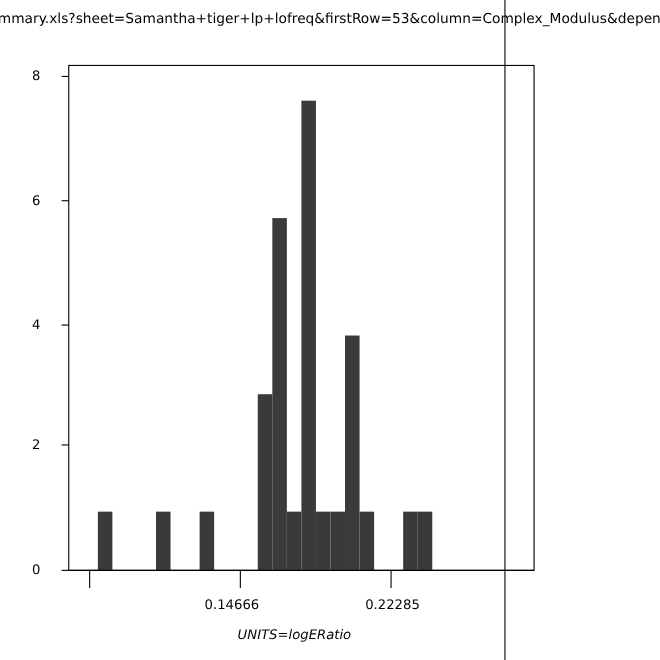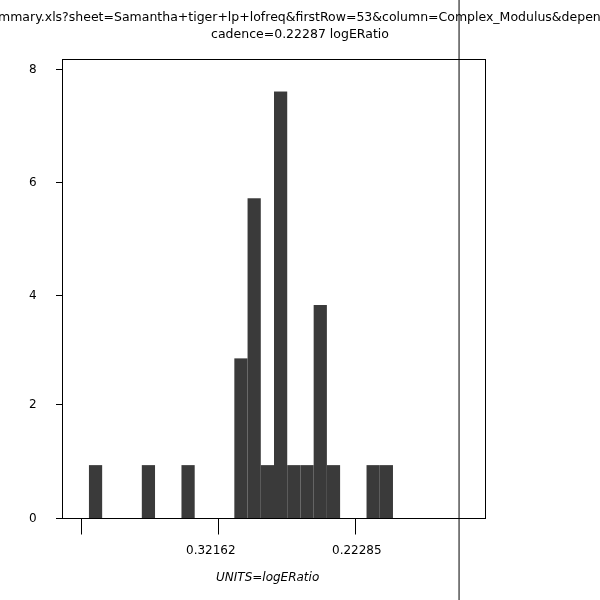--- a/index.html
+++ b/index.html
@@ -91,25 +91,24 @@
       <rect x="379.75" width="13.22" y="465.13" height="53.37"></rect>
     </g>
 
   <line x1="62.5" y1="518.5" x2="485.5" y2="518.5" stroke="#000000" stroke-width="1"></line>
 
   <line x1="459.06" y1="0" x2="459.06" y2="600" stroke="#000000" stroke-width="1"></line>
 </svg>
 
 <div class="title-block">
   <span class="title-line title-line-1">mmary.xls?sheet=Samantha+tiger+lp+lofreq&amp;firstRow=53&amp;column=Complex_Modulus&amp;depend</span>
-  <span class="title-line">cadence=0.22287 logERatio</span>
 </div>
 
 <div class="tick-label" style="left:29px; top:511px;">0</div>
 <div class="tick-label" style="left:29px; top:397px;">2</div>
 <div class="tick-label" style="left:29px; top:288px;">4</div>
 <div class="tick-label" style="left:29px; top:175px;">6</div>
 <div class="tick-label" style="left:29px; top:62px;">8</div>
 
-<div class="tick-label" style="left:186px; top:543px;">0.32162</div>
+<div class="tick-label" style="left:186px; top:543px;">0.14666</div>
 <div class="tick-label" style="left:332px; top:543px;text-align:right;">0.22285</div>
 
 <div class="axis-label" style="left:216px; top:570px;font-style:italic;">UNITS=logERatio</div>
 
 </body></html>

